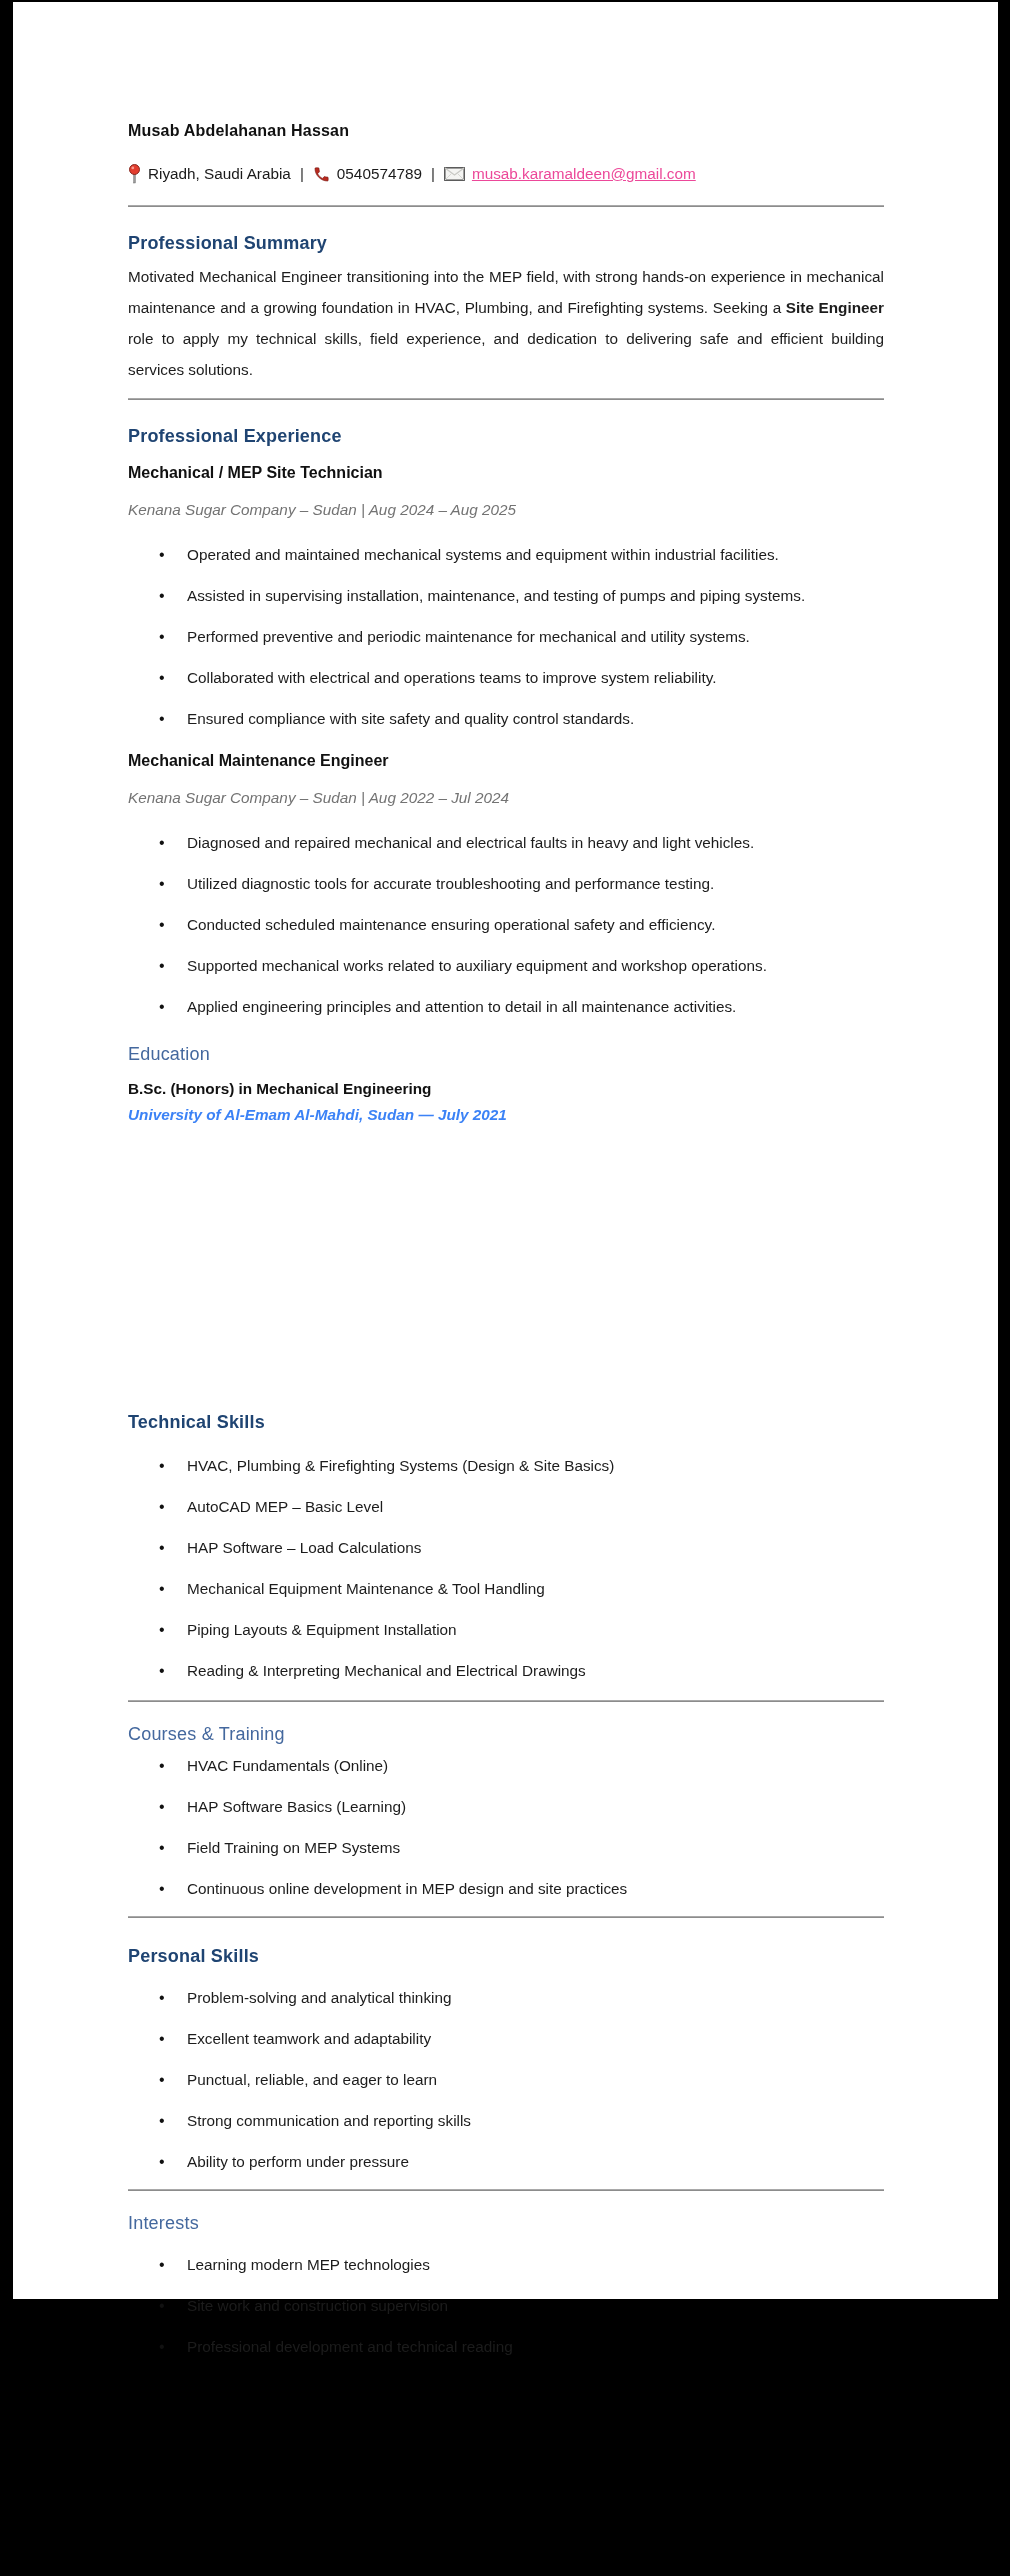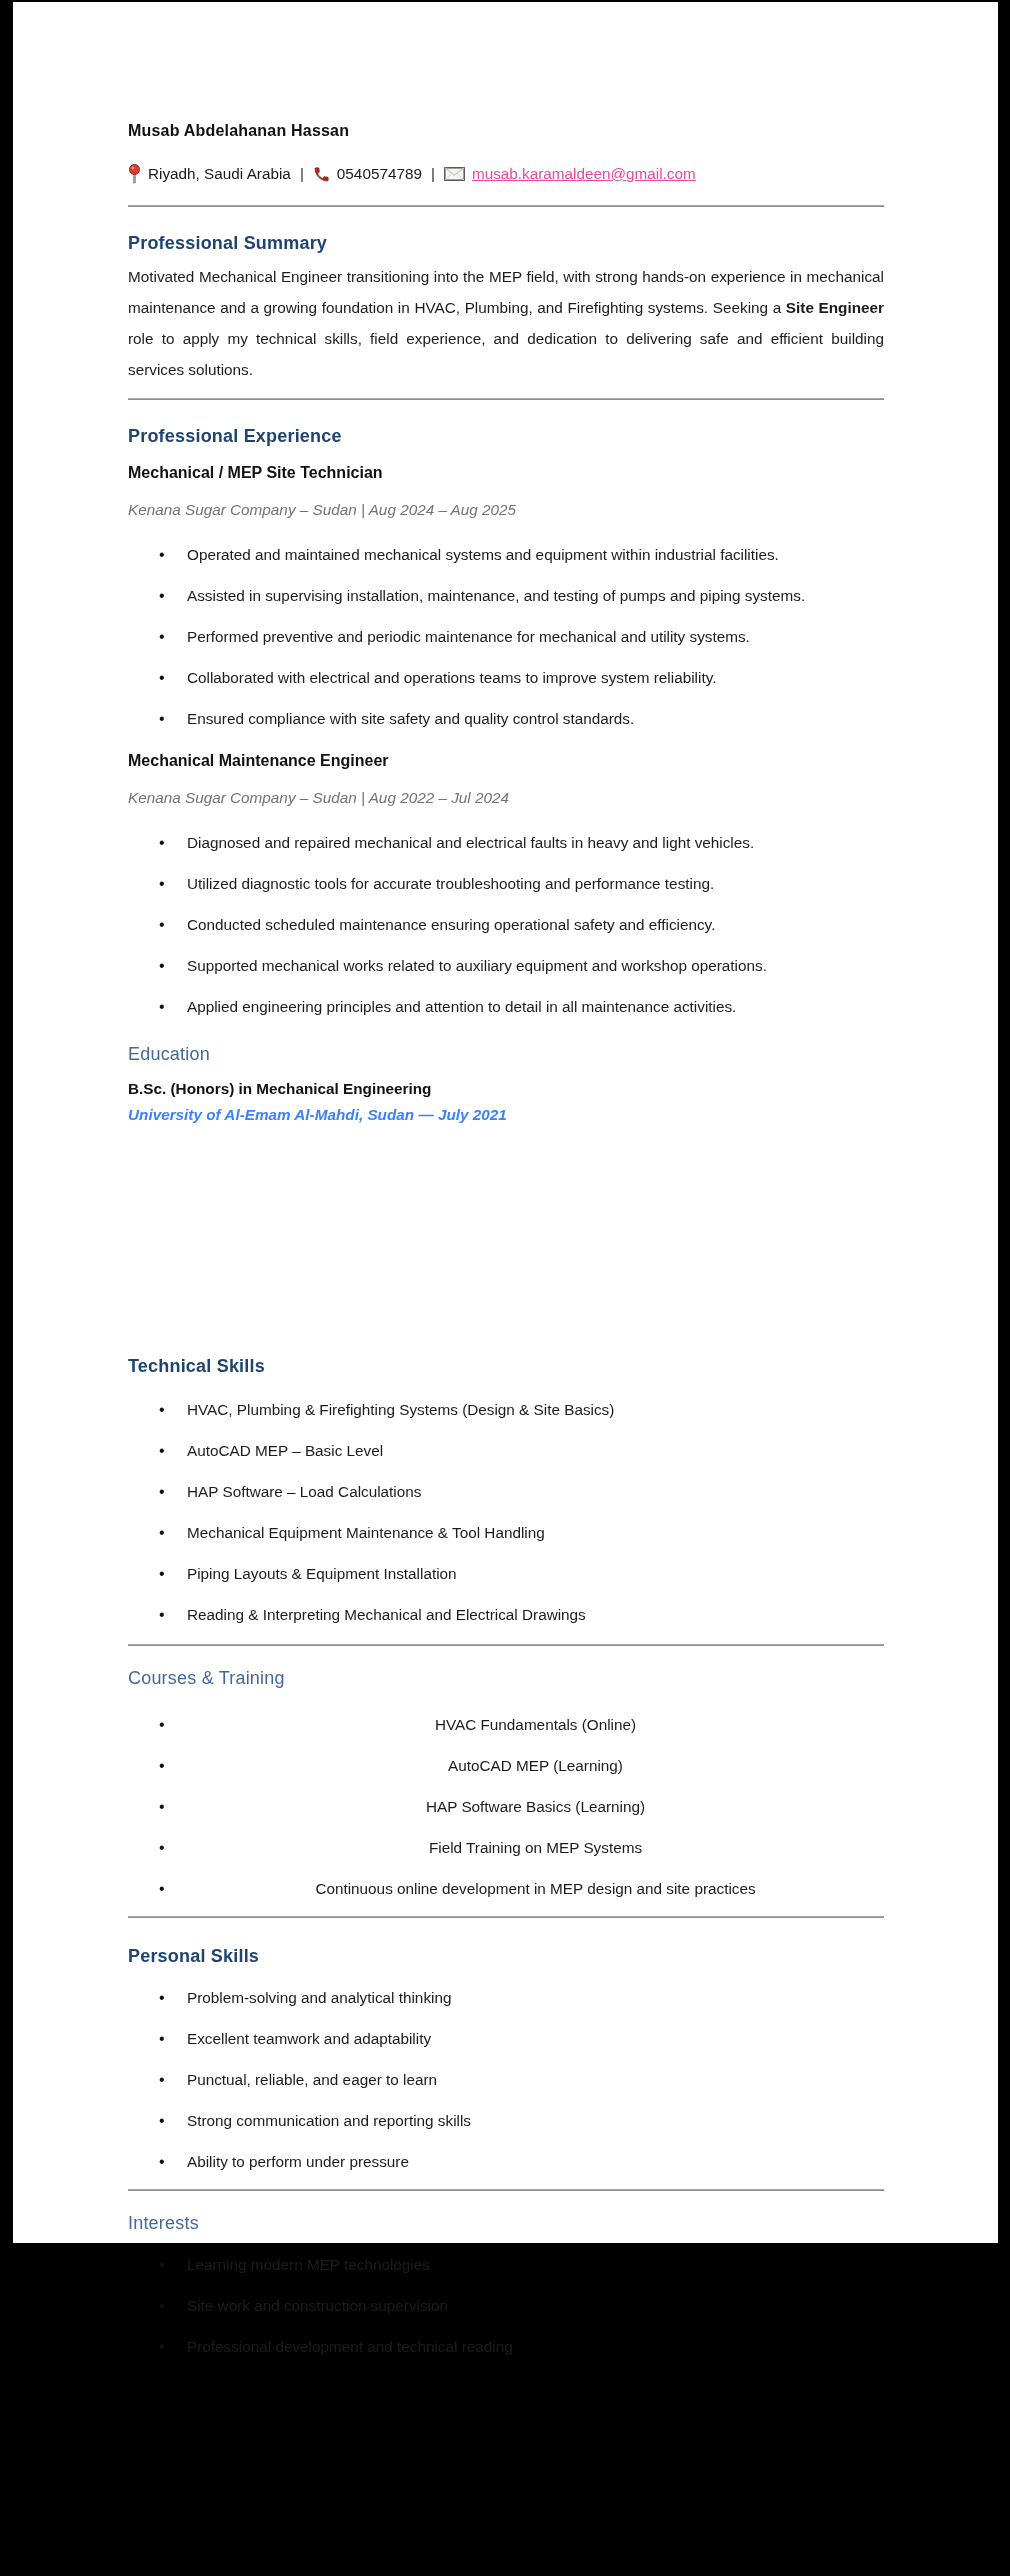--- a/index.html
+++ b/index.html
@@ -7,21 +7,21 @@
     width:1011px;height:2576px;position:relative;
     background:#000;
     font-family:"Liberation Sans", sans-serif;
     color:#222;
   }
   .page{
     position:absolute;left:13px;width:985px;background:#ffffff;
     box-sizing:border-box;
   }
   #page1{top:2px;height:1484px;}
-  #page2{top:1234px;height:1009px;}
+  #page2{top:1290px;height:1009px;}
   .content{
     box-sizing:border-box;
     padding:0 114px 0 115px;
   }
   #page1 .content{padding-top:119px;}
   #page2 .content{padding-top:120px;}
 
   .name{
     font-size:16px;font-weight:bold;color:#111;
     line-height:20px;margin:0 0 22px 0;letter-spacing:0.2px;
@@ -162,23 +162,22 @@
       <li>AutoCAD MEP – Basic Level</li>
       <li>HAP Software – Load Calculations</li>
       <li>Mechanical Equipment Maintenance &amp; Tool Handling</li>
       <li>Piping Layouts &amp; Equipment Installation</li>
       <li>Reading &amp; Interpreting Mechanical and Electrical Drawings</li>
     </ul>
 
     <hr class="rule mt-rule">
 
     <h2 class="sec-light sec-gap">Courses &amp; Training</h2>
-    <ul class="blist" style="margin-top:19px;text-align:center;">
+    <ul class="blist" style="margin-top:4px;">
       <li>HVAC Fundamentals (Online)</li>
-      <li>AutoCAD MEP (Learning)</li>
       <li>HAP Software Basics (Learning)</li>
       <li>Field Training on MEP Systems</li>
       <li>Continuous online development in MEP design and site practices</li>
     </ul>
 
     <hr class="rule" style="margin-top:12px;">
 
     <h2 class="sec sec-gap" style="margin-top:26px;">Personal Skills</h2>
     <ul class="blist" style="margin-top:14px;">
       <li>Problem-solving and analytical thinking</li>

